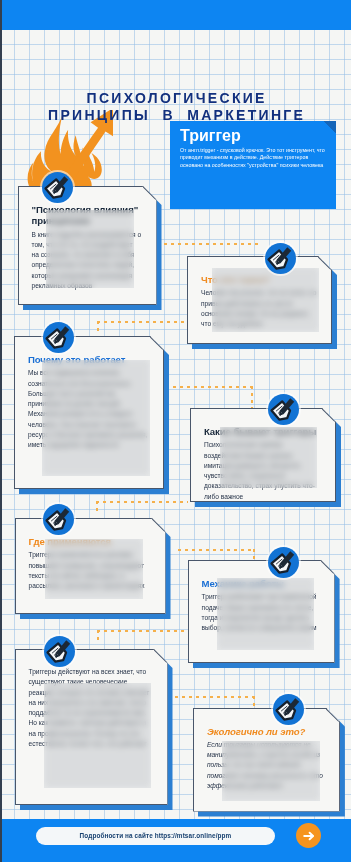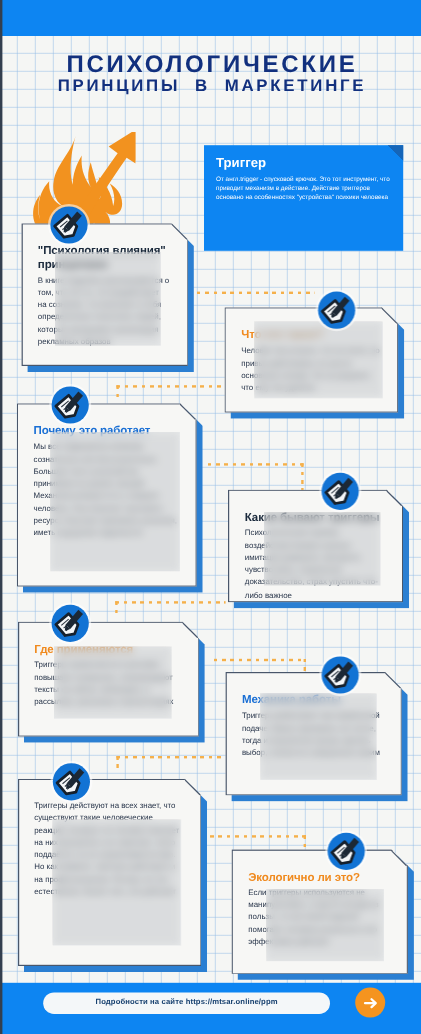--- a/index.html
+++ b/index.html
@@ -13,21 +13,21 @@
           linear-gradient(to right, rgba(150,190,230,.55) 1px, transparent 1px),
           linear-gradient(to bottom, rgba(150,190,230,.55) 1px, transparent 1px);
         background-size:15px 15px;background-position:-1px -1px;}
   .topband{position:absolute;left:0;top:0;width:351px;height:30px;background:#0d85f2;z-index:5;}
   .bottomband{position:absolute;left:0;top:819px;width:351px;height:43px;background:#0d85f2;z-index:5;}
 
   
   .hdr{position:absolute;left:0;top:46px;width:351px;text-align:center;z-index:10;}
   .hdr .l1,.hdr .l2{font-weight:bold;color:#12307e;
      font-family:"Liberation Sans", sans-serif;}
-  .hdr .l1{font-size:20px;line-height:16.6px;letter-spacing:2.3px;text-indent:2.3px;white-space:pre;}
+  .hdr .l1{font-size:14px;line-height:16.6px;letter-spacing:2.3px;text-indent:2.3px;white-space:pre;margin-top:44px;}
   .hdr .l2{font-size:14px;line-height:16.6px;letter-spacing:2.3px;text-indent:2.3px;white-space:pre;}
   .pill{position:absolute;left:76px;top:91px;width:206px;height:23px;border-radius:12px;
         background:#1384ef;z-index:10;box-shadow:0 0 0 2px #eaf4fd;}
   .pill span{display:block;text-align:center;color:#e8f6ff;font-weight:bold;font-size:13.5px;
         letter-spacing:10.1px;line-height:23px;text-indent:10.1px;}
 
   
   .card{position:absolute;z-index:20;}
   .card .shadow{position:absolute;left:5px;top:5px;right:-5px;bottom:-5px;background:#2b7fd2;}
   .card .sheet{position:absolute;left:0;top:0;right:0;bottom:0;background:#f7f7f5;
@@ -46,21 +46,21 @@
   .t-blue h3{color:#1a6fd4;}
   .t-orange h3{color:#f08a1e;}
   .t-dark h3{color:#1b2a3c;}
 
   
   .bluecard{position:absolute;z-index:20;background:#0d85f2;}
   .bluecard .foldtri{position:absolute;top:0;right:0;width:13px;height:13px;
      background:linear-gradient(to bottom left,#1565b8 49.6%,transparent 50%);}
   .bluecard .inner{position:absolute;left:0;top:0;right:0;bottom:0;padding:9px 10px;
      box-sizing:border-box;}
-  .bluecard h3{margin:0 0 5px 0;font-size:11px;color:#fff;font-weight:bold;line-height:12px;}
+  .bluecard h3{margin:0 0 5px 0;font-size:16px;color:#fff;font-weight:bold;line-height:12px;}
   .bluecard p{margin:0;font-size:5.3px;line-height:7.3px;color:#ffffff;}
 
   
   .blur{position:absolute;z-index:30;pointer-events:none;
      backdrop-filter:blur(3.4px) saturate(.45) contrast(.82);
      background:rgba(205,210,218,.34);}
 
   
   .badge{position:absolute;z-index:40;border-radius:50%;background:#1273d4;
      box-shadow:0 0 0 2px rgba(255,255,255,.55);}
@@ -173,21 +173,21 @@
       </div>
       <div class="card fold t-dark" style="left: 14.5px; top: 649px; width: 153px; height: 156px;">
         <div class="shadow"></div>
         <div class="sheet"></div>
         <div class="inner">
           <p>Триггеры действуют на всех знает, что существуют такие человеческие реакции, которые что человек отвечает на них внутренне и не замечает, легко поддаётся, но не ограничивается ими. Но как правило, триггеры действуют и на профессионалов. Потому что это естественно. Более того, это работает</p>
         </div>
         <div class="foldtri"></div>
         <div class="blur" style="left:29px;top:34px;width:107px;height:105px;"></div>
       </div>
-      <div class="card fold t-orange" style="left: 192.9px; top: 707.5px; width: 147px; height: 104px;">
+      <div class="card fold t-orange" style="left: 192.9px; top: 707.5px; width: 147px; height: 104px; font-style: italic;">
         <div class="shadow"></div>
         <div class="sheet"></div>
         <div class="inner">
           <h3>Экологично ли это?</h3>
           <p>Если триггеры используются не манипулятивно, а просто исходя из пользы, то они своей задачей помогают человеку решиться и это эффективно работает</p>
         </div>
         <div class="foldtri"></div>
         <div class="blur" style="left:29px;top:33px;width:98px;height:60px;"></div>
       </div>
     </div>

